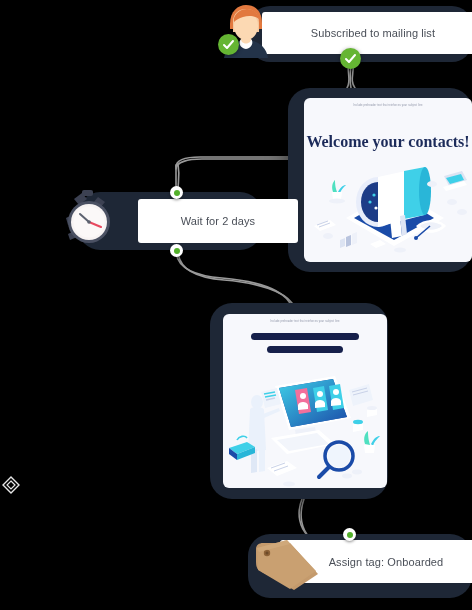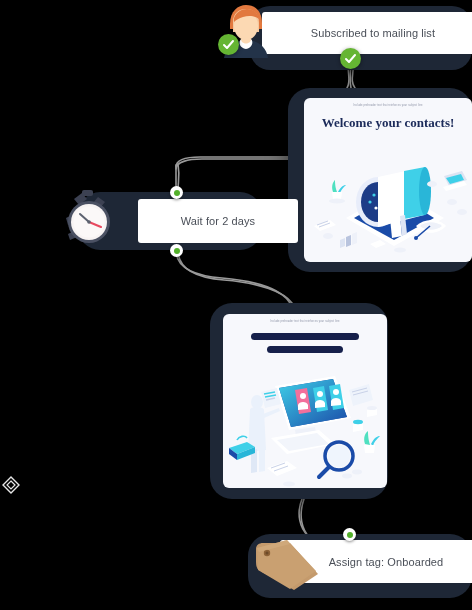--- a/index.html
+++ b/index.html
@@ -14,21 +14,21 @@
   #wires{position:absolute;left:0;top:0;width:472px;height:610px;}
 
   
   .node{position:absolute;background:#1e2736;border-radius:20px;
         box-shadow:0 4px 14px rgba(0,0,0,.55);}
   .node-inner{position:absolute;background:#ffffff;
         display:flex;align-items:center;justify-content:center;}
   .node-label{color:#4a4f58;font-size:11px;letter-spacing:.1px;white-space:nowrap;}
 
   
-  #node-subscribed{left:250px;top:6px;width:222px;height:64px;
+  #node-subscribed{left:250px;top:6px;width:222px;height:56px;
         border-top-left-radius:20px;border-bottom-left-radius:20px;
         border-top-right-radius:20px;border-bottom-right-radius:20px;}
   #node-subscribed .node-inner{left:12px;top:6px;width:222px;height:42px;border-radius:3px;}
 
   
   #node-wait{left:78px;top:192px;width:184px;height:58px;border-radius:22px;}
   #node-wait .node-inner{left:30px;top:7px;width:160px;height:44px;border-radius:3px;margin-left:30px;}
 
   
   #node-tag{left:248px;top:534px;width:224px;height:64px;border-radius:22px;}
@@ -40,21 +40,21 @@
   .card-inner{position:absolute;background:#f7f8fc;border-radius:6px;overflow:hidden;}
   .preheader{font-size:2.6px;color:#8d93a6;text-align:center;letter-spacing:.12px;
         line-height:1;transform:scale(1);white-space:nowrap;}
   .card-title{font-family:"Liberation Serif","DejaVu Serif",serif;
         font-weight:bold;color:#1c2b5a;text-align:center;}
   .bar{background:#16204b;border-radius:4px;margin:0 auto;}
 
   #card-welcome{left:288px;top:88px;width:184px;height:184px;}
   #card-welcome .card-inner{left:16px;top:10px;width:168px;height:164px;}
   #card-welcome .preheader{margin-top:7px;}
-  #card-welcome .card-title{font-size:13px;margin-top:7px;}
+  #card-welcome .card-title{font-size:16px;margin-top:25px;}
 
   #card-users{left:210px;top:303px;width:178px;height:196px;}
   #card-users .card-inner{left:13px;top:11px;width:164px;height:174px;}
   #card-users .preheader{margin-top:7px;}
 
   
   .dot{position:absolute;width:13px;height:13px;border-radius:50%;
        background:#ffffff;box-shadow:0 1px 3px rgba(0,0,0,.45);}
   .dot::after{content:"";position:absolute;left:3.5px;top:3.5px;width:6px;height:6px;
        border-radius:50%;background:#53b02b;}

